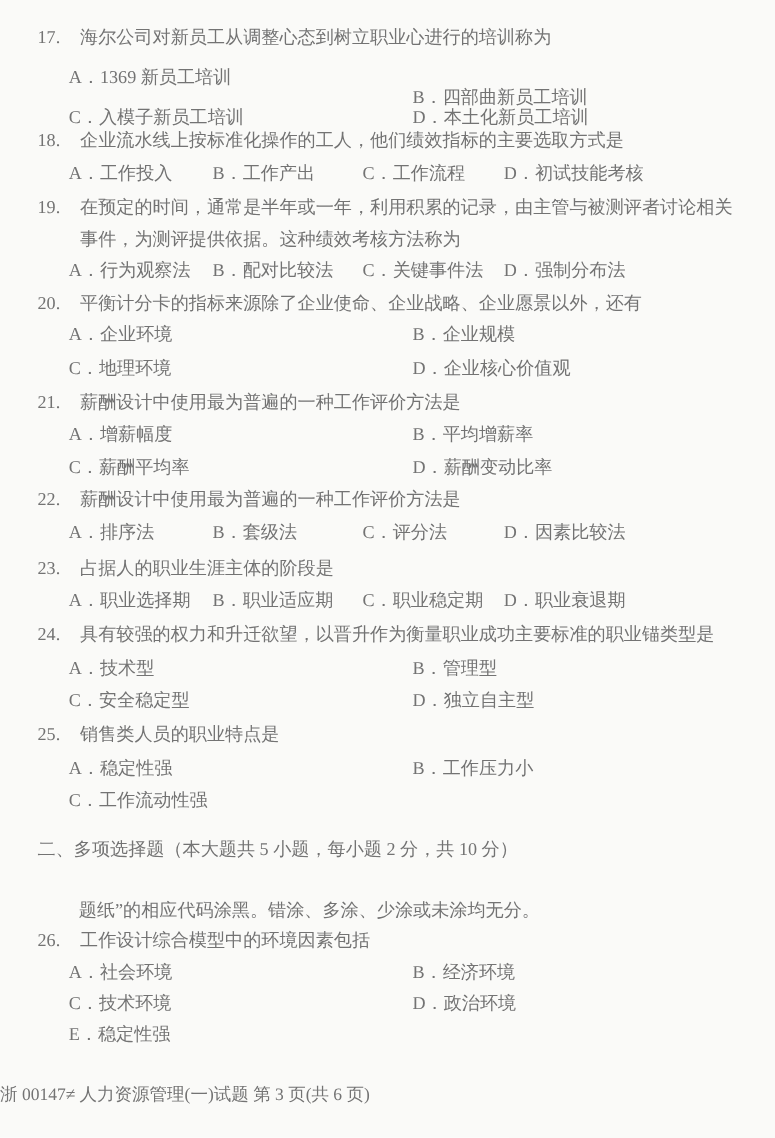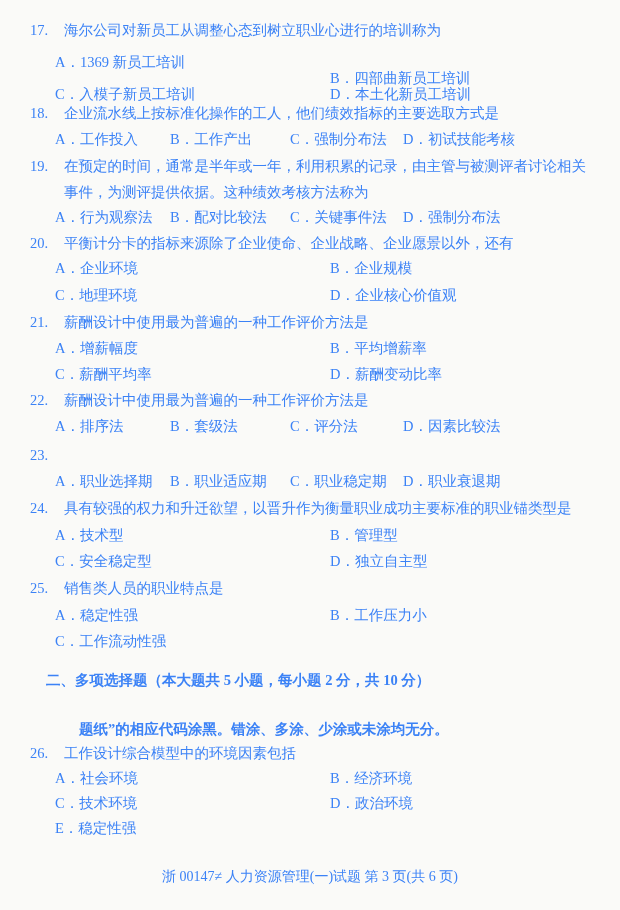--- a/index.html
+++ b/index.html
@@ -6,55 +6,55 @@
   body {
     width: 620px; height: 910px;
     background: #ffffff;
   }
   .page {
     position: relative;
     width: 620px; height: 910px;
     background: #fafaf8;
     font-family: "Liberation Serif", "DejaVu Serif", serif;
     font-size: 14.5px;
-    color: #3b82f6;
+    color: #737373;
     overflow: hidden;
   }
   .t {
     position: absolute;
     white-space: nowrap;
     line-height: 20px;
     height: 20px;
   }
-  .b { font-weight: bold; margin-left: 16px; }
+  .b { font-weight: normal; }
   .footer {
     position: absolute;
     left: 0; width: 620px;
-    text-align: center;
+    text-align: left;
     font-size: 14px;
     line-height: 20px;
   }
 </style>
 </head>
 <body>
 
 <div class="page">
 
   <span class="t" style="left:30px;top:20px">17.</span>
   <span class="t" style="left:64px;top:20px">海尔公司对新员工从调整心态到树立职业心进行的培训称为</span>
   <span class="t" style="left:55px;top:52px">A．1369 新员工培训</span>
   <span class="t" style="left:330px;top:68px">B．四部曲新员工培训</span>
   <span class="t" style="left:330px;top:84px">D．本土化新员工培训</span>
   <span class="t" style="left:55px;top:84px">C．入模子新员工培训</span>
 
   <span class="t" style="left:30px;top:103px">18.</span>
   <span class="t" style="left:64px;top:103px">企业流水线上按标准化操作的工人，他们绩效指标的主要选取方式是</span>
   <span class="t" style="left:55px;top:129px">A．工作投入</span>
   <span class="t" style="left:170px;top:129px">B．工作产出</span>
-  <span class="t" style="left:290px;top:129px">C．强制分布法</span>
+  <span class="t" style="left:290px;top:129px">C．工作流程</span>
   <span class="t" style="left:403px;top:129px">D．初试技能考核</span>
 
   <span class="t" style="left:30px;top:156px">19.</span>
   <span class="t" style="left:64px;top:182px">事件，为测评提供依据。这种绩效考核方法称为</span>
   <span class="t" style="left:64px;top:156px">在预定的时间，通常是半年或一年，利用积累的记录，由主管与被测评者讨论相关</span>
   <span class="t" style="left:55px;top:207px">A．行为观察法</span>
   <span class="t" style="left:170px;top:207px">B．配对比较法</span>
   <span class="t" style="left:290px;top:207px">C．关键事件法</span>
   <span class="t" style="left:403px;top:207px">D．强制分布法</span>
 
@@ -73,20 +73,21 @@
   <span class="t" style="left:330px;top:364px">D．薪酬变动比率</span>
 
   <span class="t" style="left:30px;top:390px">22.</span>
   <span class="t" style="left:64px;top:390px">薪酬设计中使用最为普遍的一种工作评价方法是</span>
   <span class="t" style="left:55px;top:416px">A．排序法</span>
   <span class="t" style="left:170px;top:416px">B．套级法</span>
   <span class="t" style="left:290px;top:416px">C．评分法</span>
   <span class="t" style="left:403px;top:416px">D．因素比较法</span>
 
   <span class="t" style="left:30px;top:445px">23.</span>
+  <span class="t" style="left:64px;top:445px">占据人的职业生涯主体的阶段是</span>
   <span class="t" style="left:55px;top:471px">A．职业选择期</span>
   <span class="t" style="left:170px;top:471px">B．职业适应期</span>
   <span class="t" style="left:290px;top:471px">C．职业稳定期</span>
   <span class="t" style="left:403px;top:471px">D．职业衰退期</span>
 
   <span class="t" style="left:30px;top:498px">24.</span>
   <span class="t" style="left:64px;top:498px">具有较强的权力和升迁欲望，以晋升作为衡量职业成功主要标准的职业锚类型是</span>
   <span class="t" style="left:55px;top:525px">A．技术型</span>
   <span class="t" style="left:330px;top:525px">B．管理型</span>
   <span class="t" style="left:55px;top:551px">C．安全稳定型</span>

